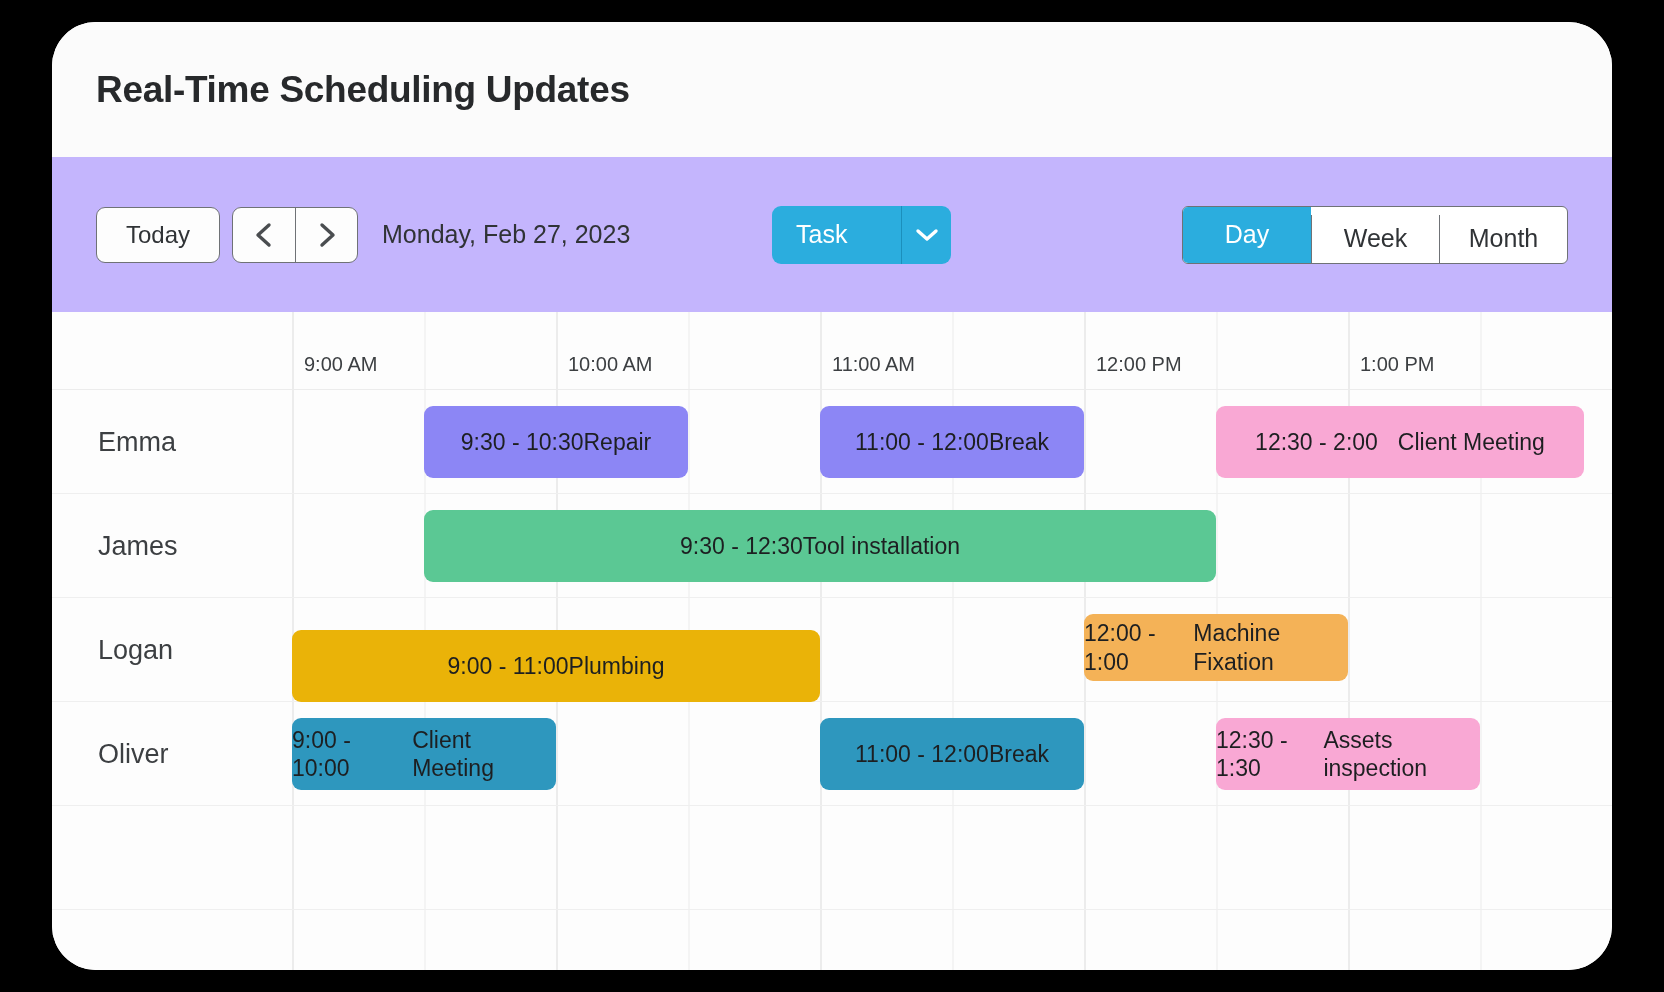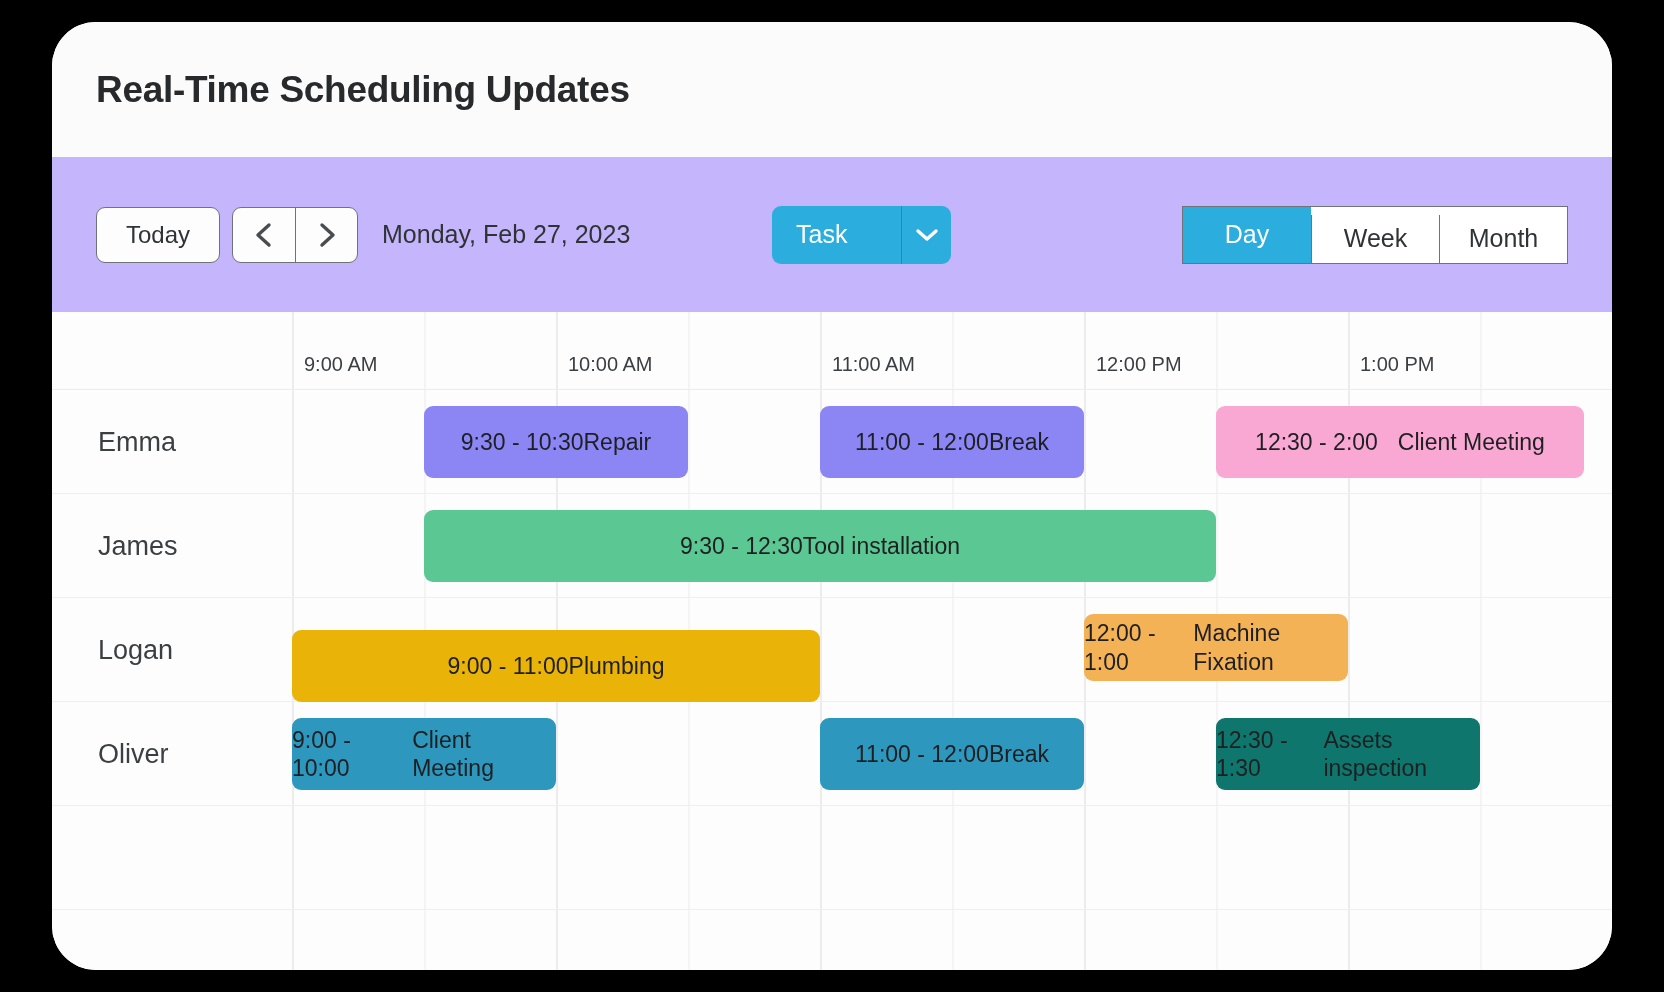--- a/index.html
+++ b/index.html
@@ -125,21 +125,21 @@
     border-left: 1.6px solid #1b8fbc;
   }
 
   
   .viewgroup {
     position: absolute;
     right: 44px;
     display: flex;
     height: 58px;
     border: 1.6px solid #6f7276;
-    border-radius: 0;
+    border-radius: 6px;
     overflow: hidden;
     background: #ffffff;
   }
   .viewbtn {
     min-width: 128px;
     padding: 0 18px;
     display: flex;
     align-items: center;
     justify-content: center;
     font-size: 25px;
@@ -319,21 +319,21 @@
           <div class="row">
             <div class="row-name">Oliver</div>
             <div class="event" style="background: rgb(46, 151, 190); left: 240px; width: 264px; top: 16px; height: 72px; align-items: center;">
               <div class="t">9:00 - 10:00</div>
               <div class="n">Client Meeting</div>
             </div>
             <div class="event" style="background: rgb(46, 151, 190); left: 768px; width: 264px; top: 16px; height: 72px;">
               <div class="t">11:00 - 12:00</div>
               <div class="n">Break</div>
             </div>
-            <div class="event" style="background: #0f766e; left: 1164px; width: 264px; top: 16px; height: 72px;">
+            <div class="event" style="background: #f9a8d4; left: 1164px; width: 264px; top: 16px; height: 72px;">
               <div class="t">12:30 - 1:30</div>
               <div class="n">Assets inspection</div>
             </div>
           </div>
           <div class="row"></div>
         </div>
     </div>
 
   </div>
 </div>

